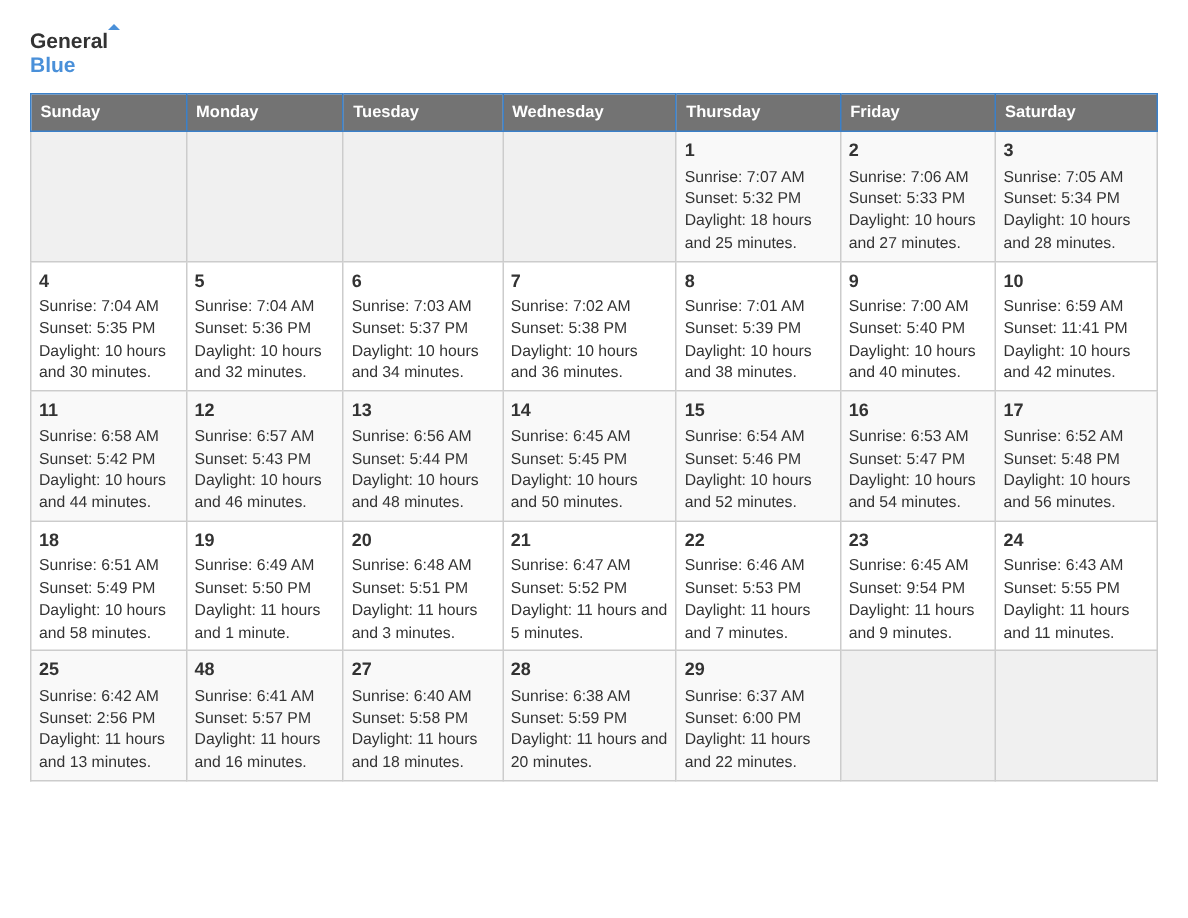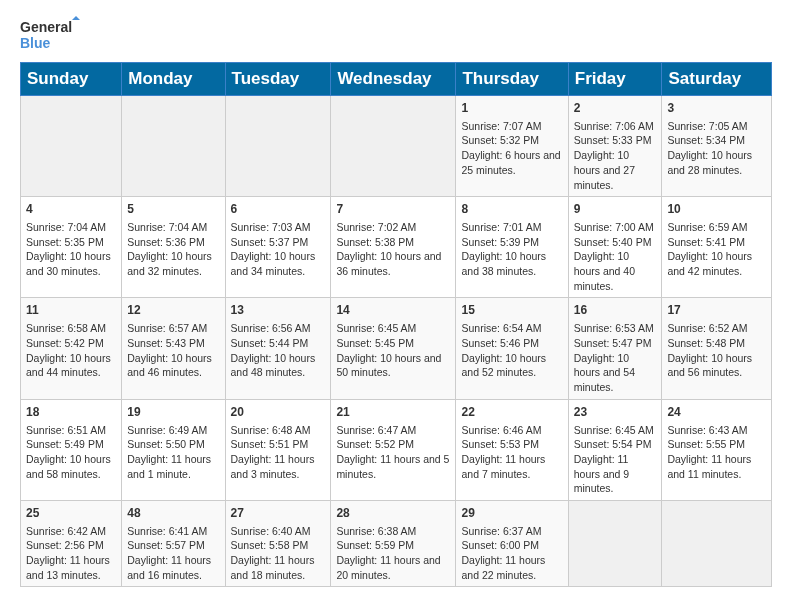--- a/index.html
+++ b/index.html
@@ -32,26 +32,26 @@
     .subtitle {
       font-size: 14px;
       color: #555;
     }
     table {
       width: 100%;
       border-collapse: collapse;
       font-size: 11px;
     }
     thead tr th {
-      background-color: #0369a1;
+      background-color: #737373;
       color: #fff;
       font-weight: bold;
       padding: 6px 6px;
       text-align: left;
-      font-size: 17px;
+      font-size: 11px;
       border: 1px solid #3a80c9;
       margin-left: 21px;
     }
     tbody tr td {
       border: 1px solid #ccc;
       vertical-align: top;
       padding: 4px 5px;
       min-height: 70px;
       height: 80px;
       color: #333;
@@ -106,21 +106,21 @@
   <tbody id="calendar-body">
   <tr>
         <td class="cell-empty"></td>
         <td class="cell-empty"></td>
         <td class="cell-empty"></td>
         <td class="cell-empty"></td>
         <td>
           <span class="day-num">1</span>
           <div>Sunrise: 7:07 AM</div>
           <div>Sunset: 5:32 PM</div>
-          <div>Daylight: 6 hours and 25 minutes.</div>
+          <div>Daylight: 18 hours and 25 minutes.</div>
         </td>
         <td>
           <span class="day-num">2</span>
           <div>Sunrise: 7:06 AM</div>
           <div>Sunset: 5:33 PM</div>
           <div>Daylight: 10 hours and 27 minutes.</div>
         </td>
         <td>
           <span class="day-num">3</span>
           <div>Sunrise: 7:05 AM</div>
@@ -161,21 +161,21 @@
         </td>
         <td>
           <span class="day-num">9</span>
           <div>Sunrise: 7:00 AM</div>
           <div>Sunset: 5:40 PM</div>
           <div>Daylight: 10 hours and 40 minutes.</div>
         </td>
         <td>
           <span class="day-num">10</span>
           <div>Sunrise: 6:59 AM</div>
-          <div>Sunset: 5:41 PM</div>
+          <div>Sunset: 11:41 PM</div>
           <div>Daylight: 10 hours and 42 minutes.</div>
         </td>
       </tr>
       <tr>
         <td>
           <span class="day-num">11</span>
           <div>Sunrise: 6:58 AM</div>
           <div>Sunset: 5:42 PM</div>
           <div>Daylight: 10 hours and 44 minutes.</div>
         </td>
@@ -243,21 +243,21 @@
         </td>
         <td>
           <span class="day-num">22</span>
           <div>Sunrise: 6:46 AM</div>
           <div>Sunset: 5:53 PM</div>
           <div>Daylight: 11 hours and 7 minutes.</div>
         </td>
         <td>
           <span class="day-num">23</span>
           <div>Sunrise: 6:45 AM</div>
-          <div>Sunset: 5:54 PM</div>
+          <div>Sunset: 9:54 PM</div>
           <div>Daylight: 11 hours and 9 minutes.</div>
         </td>
         <td>
           <span class="day-num">24</span>
           <div>Sunrise: 6:43 AM</div>
           <div>Sunset: 5:55 PM</div>
           <div>Daylight: 11 hours and 11 minutes.</div>
         </td>
       </tr>
       <tr>

